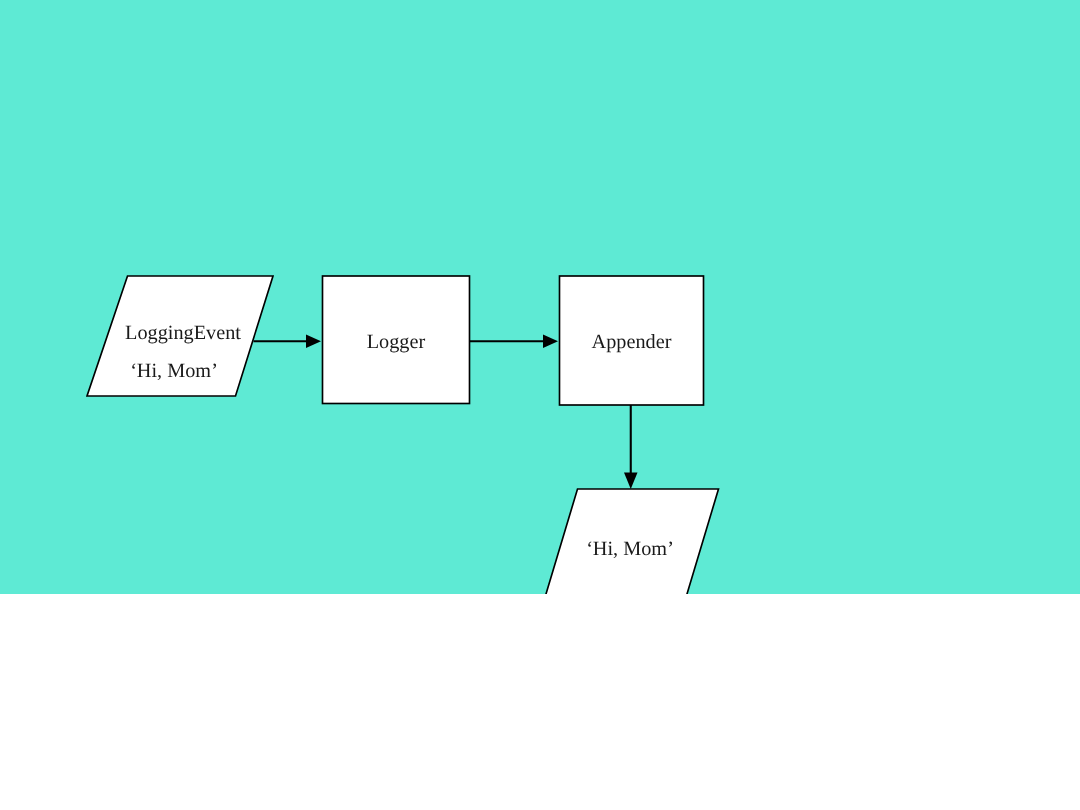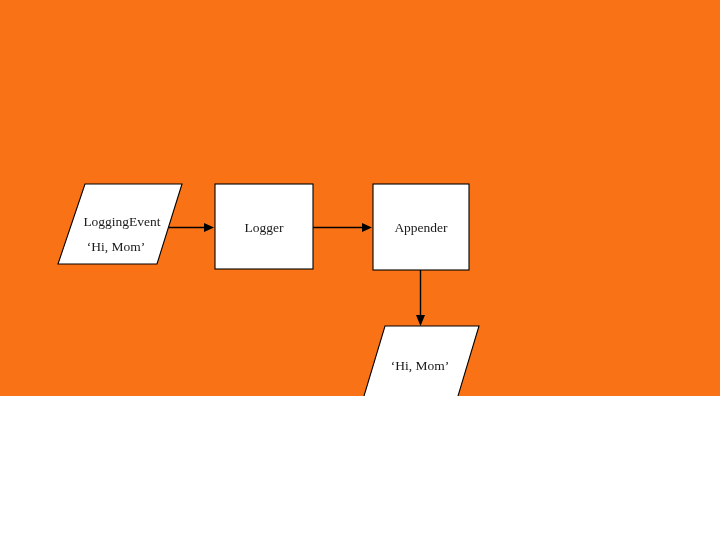--- a/index.html
+++ b/index.html
@@ -8,21 +8,21 @@
     padding: 0;
     background: #ffffff;
   }
   body {
     font-family: "Liberation Serif", "DejaVu Serif", serif;
   }
   #canvas {
     position: relative;
     width: 720px;
     height: 396px;
-    background: #f97316;
+    background: #5eead4;
     overflow: hidden;
   }
   #diagram-svg {
     position: absolute;
     left: 0;
     top: 0;
     width: 720px;
     height: 540px;
     display: block;
   }

